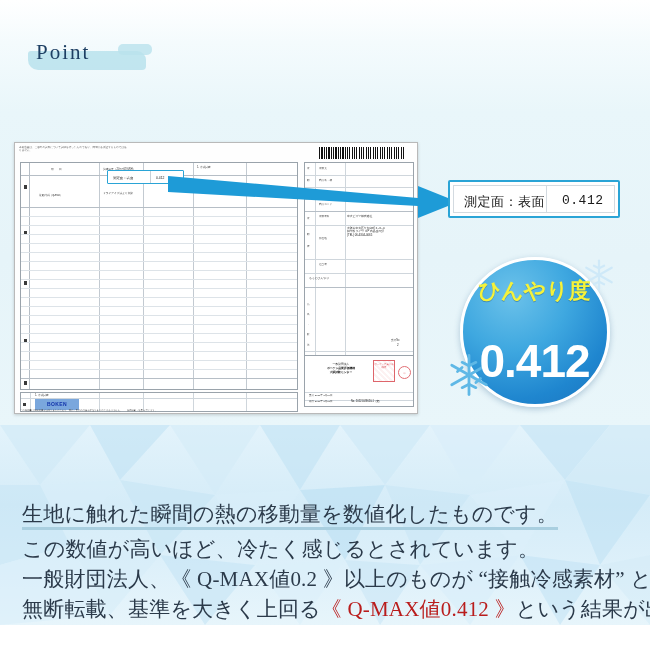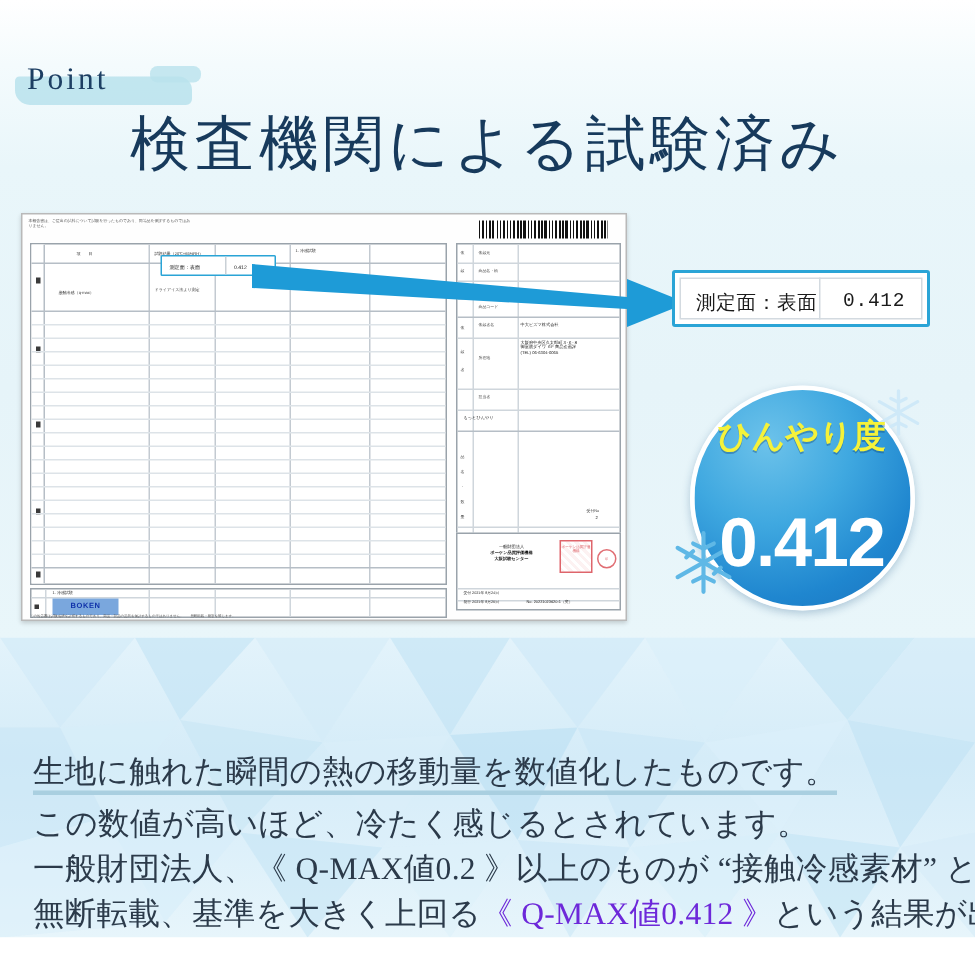--- a/index.html
+++ b/index.html
@@ -22,21 +22,21 @@
     position:absolute; left:0; top:425px; width:650px; height:200px;
     background:linear-gradient(180deg,#e3f3fb 0%, #d5ecf8 40%, #ddf0fa 70%, #e7f5fb 100%);
     overflow:hidden;
   }
   .bottom-bg svg { position:absolute; left:0; top:0; }
   .bottom-white {
     position:absolute; left:0; top:625px; width:650px; height:25px; background:#ffffff;
   }
 
   
-  .point-wrap { position:absolute; left:12px; top:40px; }
+  .point-wrap { position:absolute; left:30px; top:40px; }
   .point-brush {
     position:absolute; left:-2px; top:11px; width:118px; height:19px;
     background:#b9e2ec; border-radius:3px 9px 4px 10px; opacity:.85;
   }
   .point-brush2 {
     position:absolute; left:88px; top:4px; width:34px; height:11px;
     background:#b9e2ec; border-radius:5px; opacity:.8;
   }
   .point-text {
     position:relative; font-family:"Liberation Serif", serif;
@@ -194,21 +194,21 @@
   .line {
     position:absolute; left:22px;
     font-family:"Liberation Serif", serif; font-size:21px;
     color:#2b3a4a; white-space:nowrap; letter-spacing:.2px;
   }
   .l1 { top:500px; }
   .l1 .ul { border-bottom:3px solid #a9cfe0; padding-bottom:1px; }
   .l2 { top:535px; }
   .l3 { top:565px; }
   .l4 { top:595px; }
-  .blue { color:#6d28d9; }
+  .blue { color:#b91c1c; }
 </style>
 </head>
 <body>
 
 <div id="page">
 
   <div class="top-bg"></div>
 
   <div class="bottom-bg">
     <svg width="650" height="200" viewBox="0 0 650 200">
@@ -241,21 +241,20 @@
     </svg>
   </div>
   <div class="bottom-white"></div>
 
   <div class="point-wrap">
     <div class="point-brush"></div>
     <div class="point-brush2"></div>
     <div class="point-text">Point</div>
   </div>
 
-  <div class="main-heading">検査機関による試験済み</div>
 
   <div class="doc">
     <div class="doc-note">本報告書は、ご提出の試料について試験を行ったものであり、同等品を保証するものではありません。</div>
     <div class="barcode"></div>
 
     <div class="tbl">
       <div class="sidecol"></div>
       <div class="sq" style="top:22px"></div>
       <div class="sq" style="top:68px"></div>
       <div class="sq" style="top:118px"></div>

